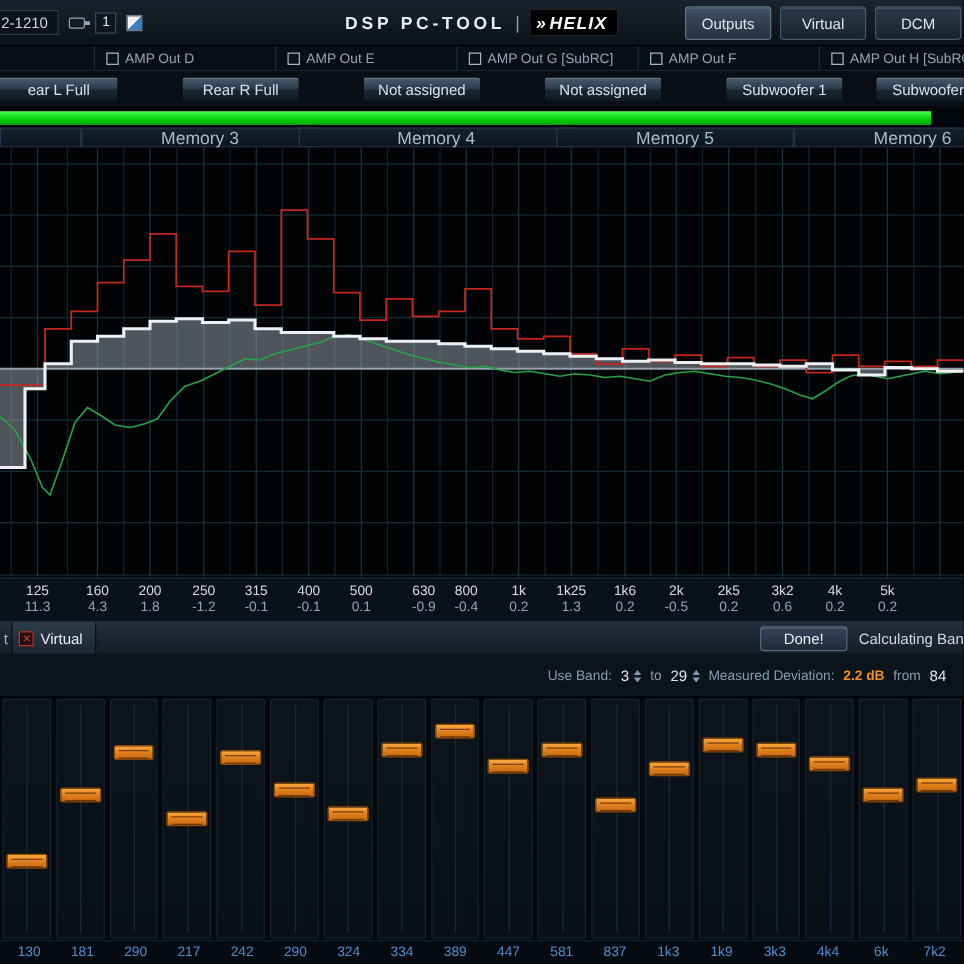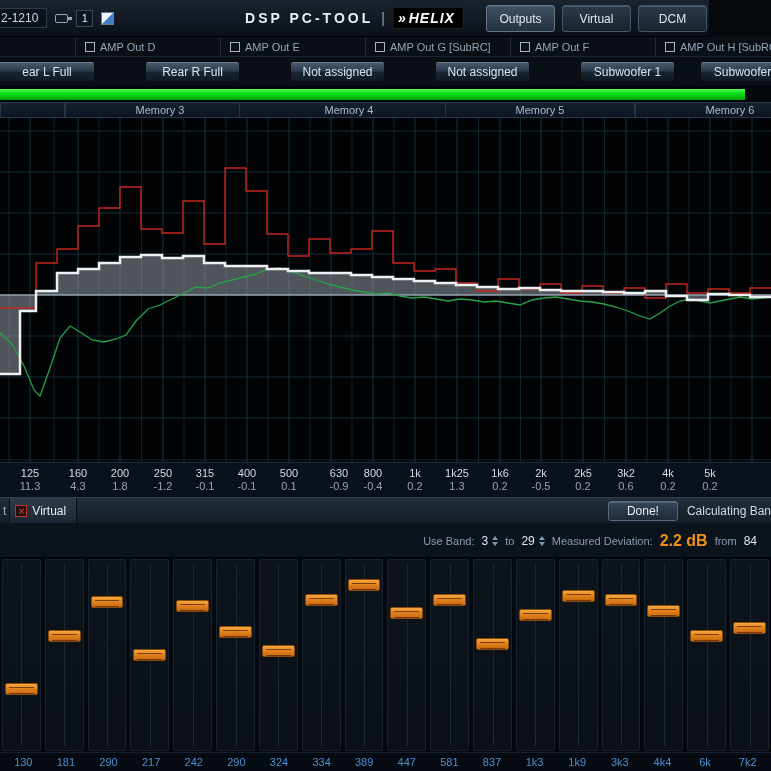--- a/index.html
+++ b/index.html
@@ -1,20 +1,20 @@
 <!DOCTYPE html>
 <html><head>
 <meta charset="utf-8">
 <style>
 *{margin:0;padding:0;box-sizing:border-box}
 html,body{width:771px;height:771px;overflow:hidden;background:#05080d;font-family:"Liberation Sans",sans-serif}
 .app{position:absolute;left:0;top:0;width:771px;height:771px;overflow:hidden;background:#05080d;color:#cfd9e2}
 
 
-.topbar{position:absolute;left:0;top:0;width:709px;height:37px;background:linear-gradient(#1a232e,#0b1118);border-bottom:1px solid #000;display:flex;align-items:center}
+.topbar{position:absolute;left:0;top:0;width:771px;height:37px;background:linear-gradient(#1a232e,#0b1118);border-bottom:1px solid #000;display:flex;align-items:center}
 .tb-left{display:flex;align-items:center;gap:8px;padding-left:2px}
 .device-id{color:#cdd8e2;font-size:12px;background:#0b1219;border:1px solid #2c3b4a;padding:2px 8px 2px 2px;margin-left:-4px}
 .plug-icon{width:13px;height:9px;border:1px solid #94a3b0;border-radius:2px;position:relative;display:inline-block}
 .plug-icon::after{content:'';position:absolute;right:-5px;top:2px;width:4px;height:3px;background:#94a3b0}
 .count-box{min-width:17px;height:17px;border:1px solid #3a4a5a;background:#0d151d;color:#dfe8f0;font-size:11px;display:inline-flex;align-items:center;justify-content:center;padding:0 3px}
 .palette-icon{width:13px;height:13px;border:1px solid #6c7c8a;background:linear-gradient(135deg,#eef3f7 49%,#3f7fc1 51%);display:inline-block}
 .logo{position:absolute;left:50%;top:50%;transform:translate(-50%,-50%);display:flex;align-items:center;white-space:nowrap}
 .logo-dsp{font-size:14px;letter-spacing:3px;color:#e8eef4;font-weight:bold}
 .logo-sep{color:#8fa0ae;margin:0 8px;font-size:14px}
 .logo-helix{background:#000;color:#fff;font-weight:bold;font-style:italic;padding:2px 8px 2px 4px;font-size:14px;border:1px solid #222;border-radius:2px;letter-spacing:1px}
@@ -32,21 +32,21 @@
 .chan-row{position:absolute;left:0;top:57px;width:771px;height:29px;background:#0a0f15}
 .chan-btn{position:absolute;top:4px;height:21px;width:95px;background:linear-gradient(180deg,#4a5c6f 0%,#2c3d4e 45%,#18252f 55%,#101a24 100%);border:1px solid #0a0e13;border-radius:3px;color:#d7e3ee;font-size:12px;font-family:inherit;box-shadow:inset 0 1px 0 rgba(255,255,255,.22);white-space:nowrap;overflow:hidden}
 .chan-btn.partial{border-left:none;border-radius:0 3px 3px 0}
 
 
 .meter-strip{position:absolute;left:0;top:86px;width:771px;height:16px;background:#03060a}
 .meter-bar{position:absolute;left:0;top:3px;height:11px;width:745px;background:linear-gradient(180deg,#55fb5a 0%,#17e21d 35%,#00c606 70%,#0a9b10 100%)}
 
 
 .memory-row{position:absolute;left:0;top:102px;width:771px;height:16px;background:#0a1016}
-.mem-tab{position:absolute;top:0;height:16px;background:linear-gradient(#15222e,#0c151e);border:1px solid #24384c;color:#a8bccd;font-size:11px;display:flex;align-items:center;justify-content:center;white-space:nowrap}
+.mem-tab{position:absolute;top:0;height:16px;background:linear-gradient(#15222e,#0c151e);border:1px solid #24384c;color:#a8bccd;font-size:14px;display:flex;align-items:center;justify-content:center;white-space:nowrap}
 
 
 .graph{position:absolute;left:0;top:118px;width:771px;height:344px;background:#010305}
 .graph svg{position:absolute;left:0;top:0}
 
 
 .axis{position:absolute;left:0;top:462px;width:771px;height:35px;background:#0a111a;border-top:1px solid #15303a}
 .tick{position:absolute;top:4px;transform:translateX(-50%);text-align:center;display:flex;flex-direction:column;gap:1px}
 .tf{color:#d3dce4;font-size:11px;white-space:nowrap}
 .tg{color:#93a5b4;font-size:11px;white-space:nowrap}
@@ -58,21 +58,21 @@
 .close-x{width:12px;height:12px;border:1px solid #c03128;color:#e04a3a;background:#24100f;font-size:11px;line-height:10px;text-align:center;display:inline-block}
 .tune-right{position:absolute;right:0;top:0;height:26px;display:flex;align-items:center;gap:9px}
 .done-btn{width:70px;height:20px;background:linear-gradient(#36465a,#1e2a38);border:1px solid #55697e;border-radius:3px;color:#e6edf3;font-size:12px;font-family:inherit;box-shadow:inset 0 1px 0 rgba(160,185,210,.3)}
 .calc-status{color:#cfd9e2;font-size:12px;white-space:nowrap}
 
 
 .controls{position:absolute;left:0;top:523px;width:771px;height:35px;background:#0b131b;border-bottom:1px solid #000}
 .controls-inner{position:absolute;right:14px;top:0;height:35px;display:flex;align-items:center;gap:7px}
 .lbl{color:#8a9cb0;font-size:11px;white-space:nowrap}
 .val{color:#dfe8f0;font-size:12px}
-.dev{color:#ef8f1f;font-size:16px;font-weight:bold;white-space:nowrap}
+.dev{color:#ef8f1f;font-size:11px;font-weight:bold;white-space:nowrap}
 .spin{display:inline-flex;flex-direction:column;gap:2px;margin-left:-3px}
 .spin i{width:0;height:0;border-left:3px solid transparent;border-right:3px solid transparent;display:block}
 .spin .up{border-bottom:4px solid #8399ad}
 .spin .down{border-top:4px solid #8399ad}
 
 
 .eq-area{position:absolute;left:0;top:558px;width:771px;height:194px;background:#05090d;display:grid;grid-template-columns:repeat(18,1fr);gap:4px;padding:1px 2px}
 .eq-band{position:relative;background:linear-gradient(#0d141c,#0a1016);border:1px solid #18222e;border-radius:2px}
 .eq-band::before{content:'';position:absolute;left:50%;top:4px;bottom:4px;width:1px;background:#1b2836}
 .eq-handle{position:absolute;left:2px;right:2px;height:12px;background:linear-gradient(#f7a93e,#e2821f 45%,#c96a10);border:1px solid #8a4a08;border-radius:2px}

